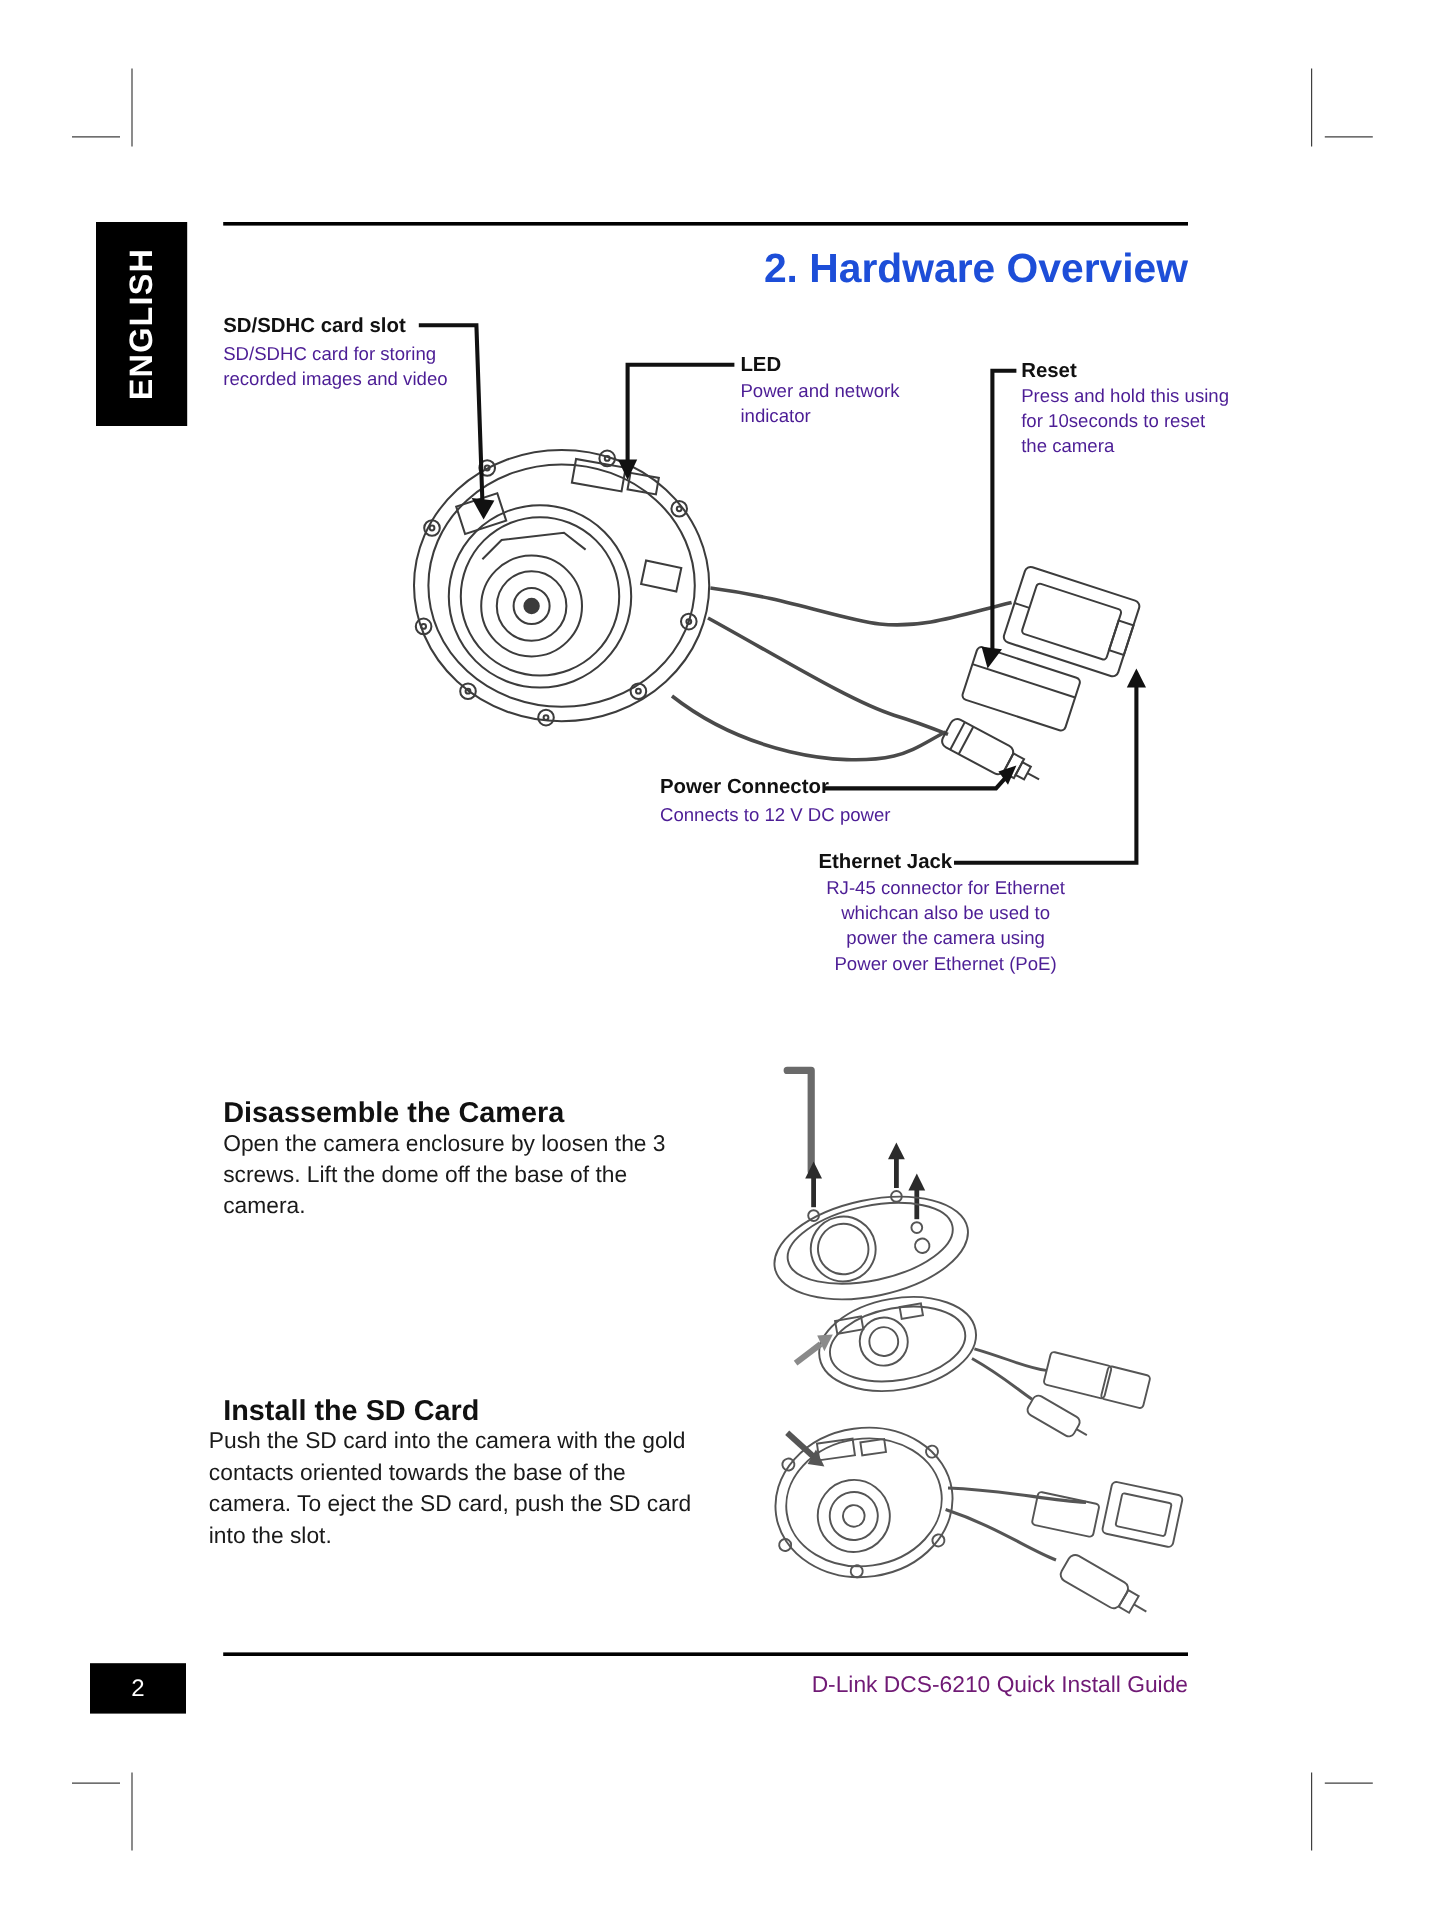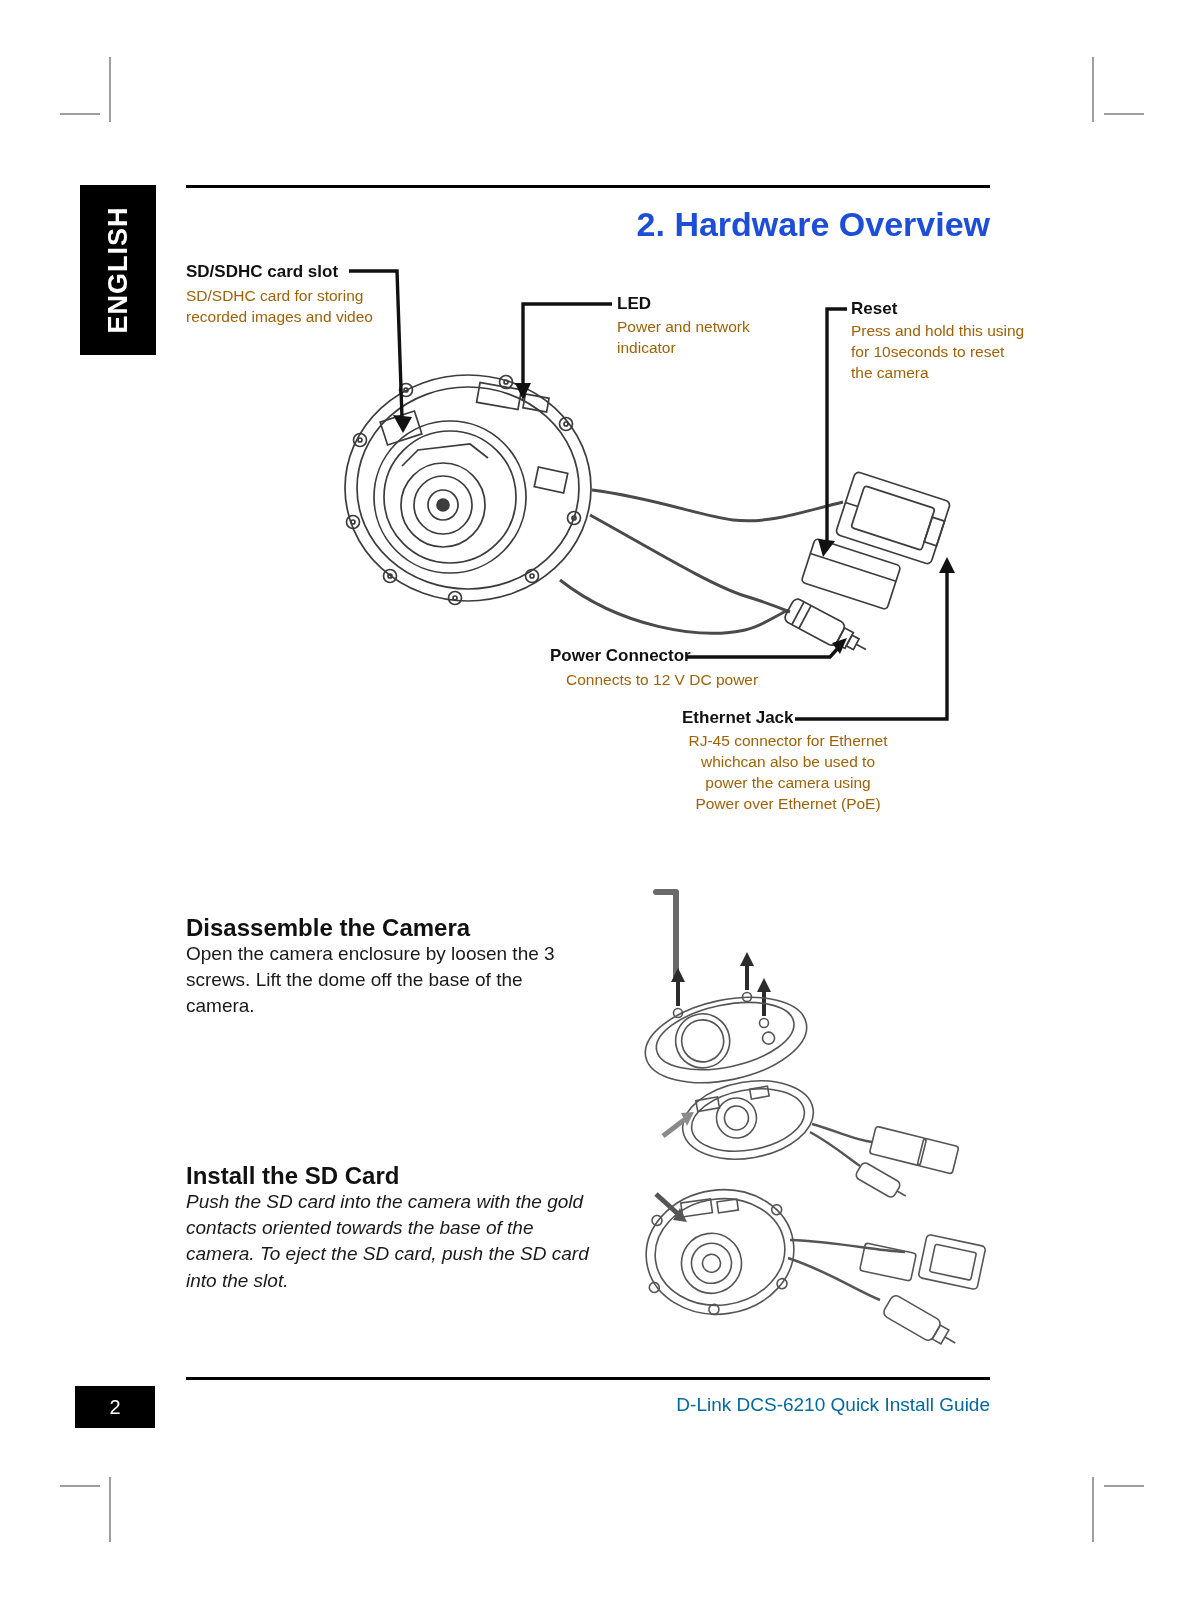--- a/index.html
+++ b/index.html
@@ -5,33 +5,33 @@
   html,body{margin:0;padding:0;}
   body{background:#ffffff;}
   .page{
     position:relative;width:1204px;height:1600px;background:#ffffff;
     font-family:"Liberation Sans", sans-serif;color:#1a1a1a;overflow:hidden;
   }
   .abs{position:absolute;}
   .rule{background:#000;height:3px;}
   .section-title{font-size:34px;font-weight:700;text-align:right;color:#1d4ed8;}
   .callout-label{font-size:17px;font-weight:700;color:#111;white-space:nowrap;}
-  .callout-desc{font-size:15.5px;line-height:1.35;color:#a16207;}
+  .callout-desc{font-size:15.5px;line-height:1.35;color:#4c1d95;}
   .step-heading{font-size:24px;font-weight:700;color:#111;}
   .step-body{font-size:19px;line-height:1.38;color:#1a1a1a;}
   .lang-tab{left:80px;top:185px;width:76px;height:170px;background:#000;}
   .lang-text{
     position:absolute;top:50%;left:50%;
     transform:translate(-50%,-50%) rotate(-90deg);
     color:#fff;font-weight:700;font-size:27px;letter-spacing:1px;white-space:nowrap;
   }
   .page-num-box{left:75px;top:1386px;width:80px;height:42px;background:#000;
     display:flex;align-items:center;justify-content:center;}
   .page-num{color:#fff;font-size:20px;}
-  .footer-text{left:590px;top:1394px;width:400px;text-align:right;font-size:19px;color:#0369a1;}
+  .footer-text{left:590px;top:1394px;width:400px;text-align:right;font-size:19px;color:#701a75;}
   svg{display:block;}
 </style>
 </head>
 <body>
 
 <div class="page">
 
   <svg class="abs" style="left:0;top:0;pointer-events:none;" width="1204" height="1600" viewBox="0 0 1204 1600">
 
     <g stroke="#3f3f3f" stroke-width="1">
@@ -230,31 +230,31 @@
   <div class="abs callout-label" style="left:186px;top:262px;text-align:center;">SD/SDHC card slot</div>
   <div class="abs callout-desc" style="left:186px;top:286px;width:192px;">SD/SDHC card for storing recorded images and video</div>
 
   <div class="abs callout-label" style="left:617px;top:294px;">LED</div>
   <div class="abs callout-desc" style="left:617px;top:317px;width:150px;">Power and network indicator</div>
 
   <div class="abs callout-label" style="left:851px;top:299px;">Reset</div>
   <div class="abs callout-desc" style="left:851px;top:321px;width:178px;">Press and hold this using for 10seconds to reset the camera</div>
 
   <div class="abs callout-label" style="left:550px;top:646px;">Power Connector</div>
-  <div class="abs callout-desc" style="left:550px;top:670px;width:260px;margin-left:16px;">Connects to 12 V DC power</div>
+  <div class="abs callout-desc" style="left:550px;top:670px;width:260px;">Connects to 12 V DC power</div>
 
   <div class="abs callout-label" style="left:682px;top:708px;">Ethernet Jack</div>
   <div class="abs callout-desc" style="left:682px;top:731px;width:212px;text-align:center;">RJ-45 connector for Ethernet whichcan also be used to power the camera using Power over Ethernet (PoE)</div>
 
 
   <div class="abs step-heading" style="left:186px;top:914px;">Disassemble the Camera</div>
   <div class="abs step-body" style="left:186px;top:941px;width:398px;">Open the camera enclosure by loosen the 3 screws. Lift the dome off the base of the camera.</div>
 
   <div class="abs step-heading" style="left:186px;top:1162px;">Install the SD Card</div>
-  <div class="abs step-body" style="left:186px;top:1189px;width:404px;font-style:italic;">Push the SD card into the camera with the gold contacts oriented towards the base of the camera. To eject the SD card, push the SD card into the slot.</div>
+  <div class="abs step-body" style="left:174px;top:1189px;width:404px;">Push the SD card into the camera with the gold contacts oriented towards the base of the camera. To eject the SD card, push the SD card into the slot.</div>
 
   <div class="abs rule" style="left:186px;top:1377px;width:804px;"></div>
 
   <div class="abs page-num-box">
     <span class="page-num">2</span>
   </div>
 
   <div class="abs footer-text">D-Link DCS-6210 Quick Install Guide</div>
 
 </div>

